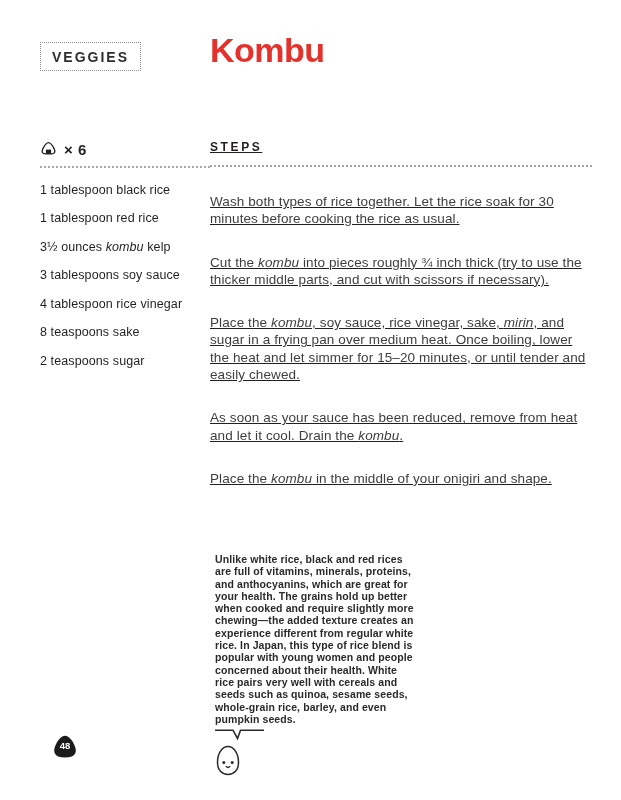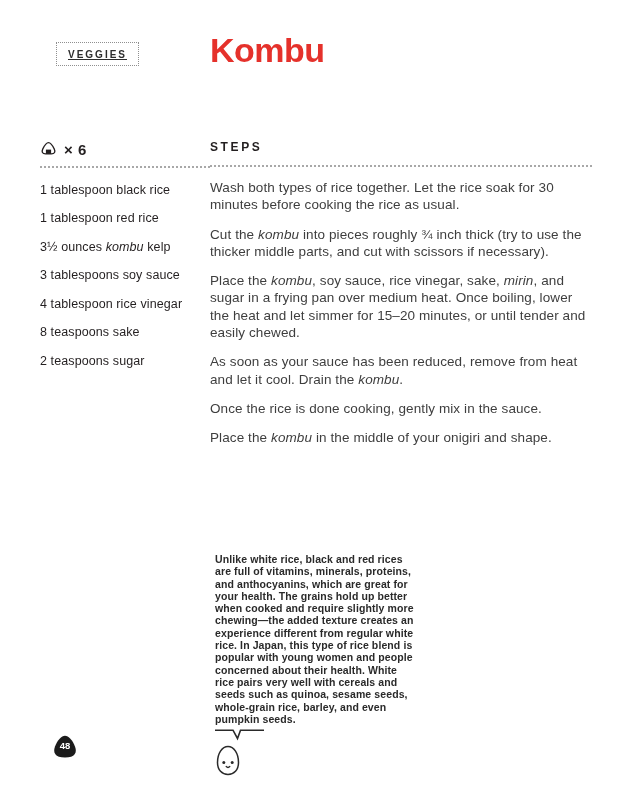--- a/index.html
+++ b/index.html
@@ -9,29 +9,28 @@
   .page {
     position: relative;
     width: 621px;
     height: 800px;
     background: #ffffff;
     overflow: hidden;
   }
 
   .category-box {
     position: absolute;
-    left: 56px;
+    left: 40px;
     top: 42px;
     padding: 6px 11px 5px 11px;
     border: 1px dotted #8f8f8f;
-    font-size: 10px;
+    font-size: 14px;
     font-weight: 700;
     letter-spacing: 2px;
     color: #2d2d2d;
-    text-decoration: underline;
   }
 
   .title {
     position: absolute;
     left: 210px;
     top: 31px;
     font-size: 34px;
     font-weight: 800;
     letter-spacing: -0.5px;
     color: #e5312b;
@@ -67,30 +66,31 @@
     line-height: 13px;
     letter-spacing: 0.1px;
     white-space: nowrap;
   }
 
   .steps-col {
     position: absolute;
     left: 210px;
     top: 140px;
     width: 382px;
+    text-decoration: underline;
   }
   .steps-heading {
     font-size: 12px;
     font-weight: 700;
     letter-spacing: 2.6px;
     height: 16px;
   }
   .steps-col .rule { margin-top: 9px; }
   .steps-paragraphs p {
-    margin-top: 12px;
+    margin-top: 26px;
     font-size: 13.5px;
     line-height: 17.3px;
     letter-spacing: 0.1px;
     color: #3e3e3e;
   }
 
   .note {
     position: absolute;
     left: 215px;
     top: 553px;
@@ -163,21 +163,20 @@
   </div>
 
   <div class="steps-col">
     <div class="steps-heading">STEPS</div>
     <div class="rule"></div>
     <div class="steps-paragraphs" id="steps-paragraphs">
         <p>Wash both types of rice together. Let the rice soak for 30 minutes before cooking the rice as usual.</p>
         <p>Cut the <i>kombu</i> into pieces roughly ¾ inch thick (try to use the thicker middle parts, and cut with scissors if necessary).</p>
         <p>Place the <i>kombu</i>, soy sauce, rice vinegar, sake, <i>mirin</i>, and sugar in a frying pan over medium heat. Once boiling, lower the heat and let simmer for 15–20 minutes, or until tender and easily chewed.</p>
         <p>As soon as your sauce has been reduced, remove from heat and let it cool. Drain the <i>kombu</i>.</p>
-        <p>Once the rice is done cooking, gently mix in the sauce.</p>
         <p>Place the <i>kombu</i> in the middle of your onigiri and shape.</p>
       </div>
   </div>
 
   <div class="note">Unlike white rice, black and red rices are full of vitamins, minerals, proteins, and anthocyanins, which are great for your health. The grains hold up better when cooked and require slightly more chewing—the added texture creates an experience different from regular white rice. In Japan, this type of rice blend is popular with young women and people concerned about their health. White rice pairs very well with cereals and seeds such as quinoa, sesame seeds, whole-grain rice, barley, and even pumpkin seeds.</div>
 
   <svg class="speech-tail" width="54" height="12" viewBox="0 0 54 12">
     <path d="M1,1.2 L19,1.2 L23.5,9.5 L26.5,1.2 L50,1.2" fill="none" stroke="#2a2a2a" stroke-width="1.6"></path>
   </svg>
 

